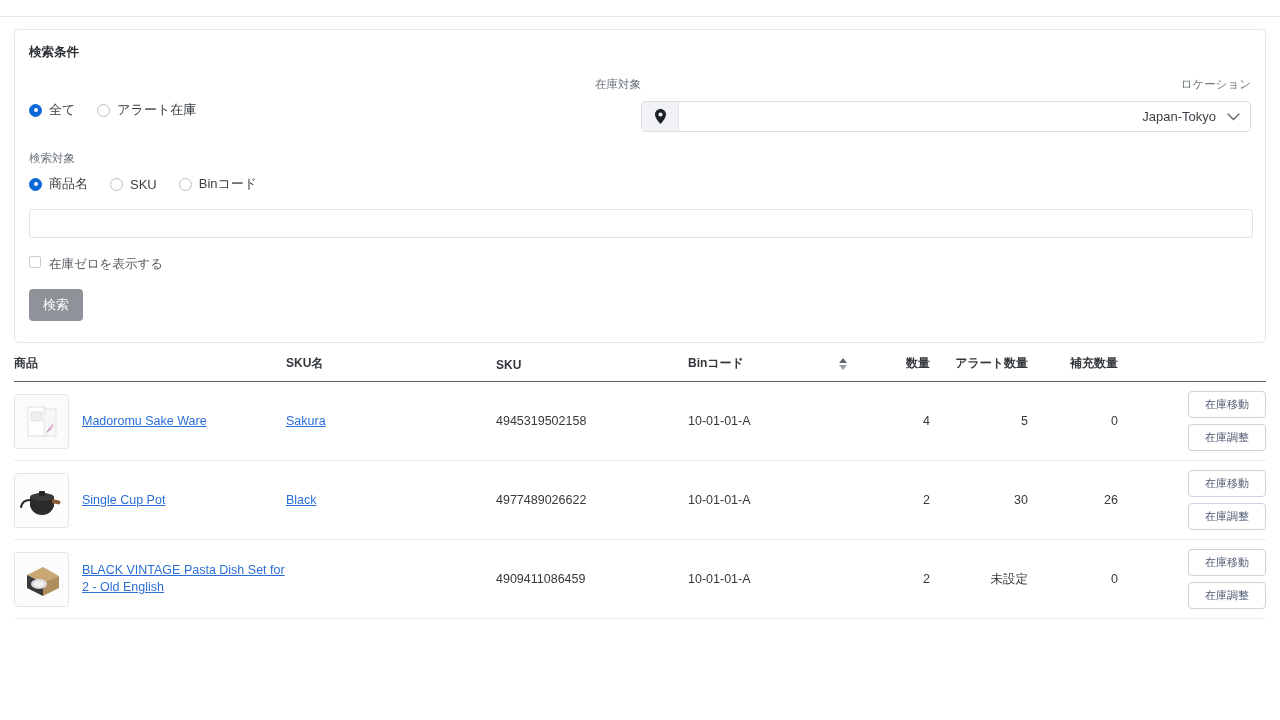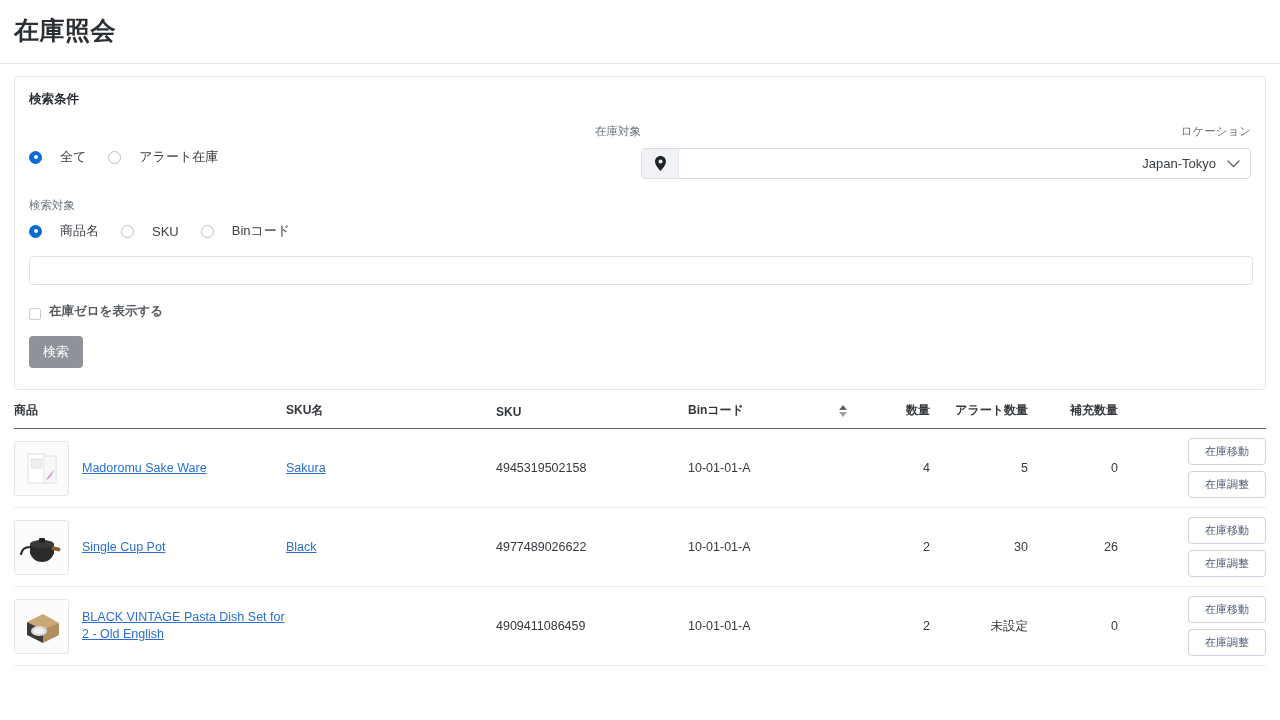--- a/index.html
+++ b/index.html
@@ -47,21 +47,21 @@
     color: #6c757d;
     margin-bottom: 9px;
     display: block;
   }
   .cols { display: flex; gap: 0; text-align: right; }
   .col-left { width: 618px; }
   .col-right { width: 614px; }
 
   
   .radio-row { display: flex; align-items: center; gap: 22px; }
-  .radio-item { display: flex; align-items: center; gap: 18px; cursor: pointer; }
+  .radio-item { display: flex; align-items: center; gap: 7px; cursor: pointer; }
   .radio {
     width: 13px; height: 13px; border-radius: 50%;
     border: 1px solid #b9bfc6; background: #fff;
     display: inline-block; position: relative; flex: none;
   }
   .radio.checked {
     border: 1px solid #0b69d4;
     background: #0b6ad6;
   }
   .radio.checked::after {
@@ -108,21 +108,21 @@
     border: 1px solid #dfe3e7;
     border-radius: 4px;
     background: #fff;
     font-size: 13px;
     padding: 0 10px;
     color: #3a3f44;
     font-family: inherit;
   }
 
   
-  .check-row { display: flex; align-items: flex-end; gap: 8px; margin-top: 18px; font-weight: bold; }
+  .check-row { display: flex; align-items: flex-start; gap: 8px; margin-top: 18px; }
   .checkbox {
     width: 12px; height: 12px;
     border: 1px solid #c9ced4; border-radius: 2px;
     background: #fff; flex: none;
   }
   .check-label { font-size: 12.5px; color: #565b60; }
 
   
   .btn-search {
     margin-top: 16px;
@@ -204,21 +204,20 @@
     border: 1px solid #ccd3de; background: #fff; color: #4d5a72;
     font-size: 11px; border-radius: 4px; padding: 5px 11px;
     width: 78px; text-align: center; font-family: Liberation Mono, monospace; cursor: pointer;
   }
 </style>
 </head>
 <body>
 
 <div class="page">
 
-  <div class="page-title">在庫照会</div>
   <div class="title-rule"></div>
 
   <div class="search-card">
     <div class="card-heading">検索条件</div>
 
     <div class="cols">
 
       <div class="col-left">
         <span class="field-label">在庫対象</span>
         <div class="radio-row">

